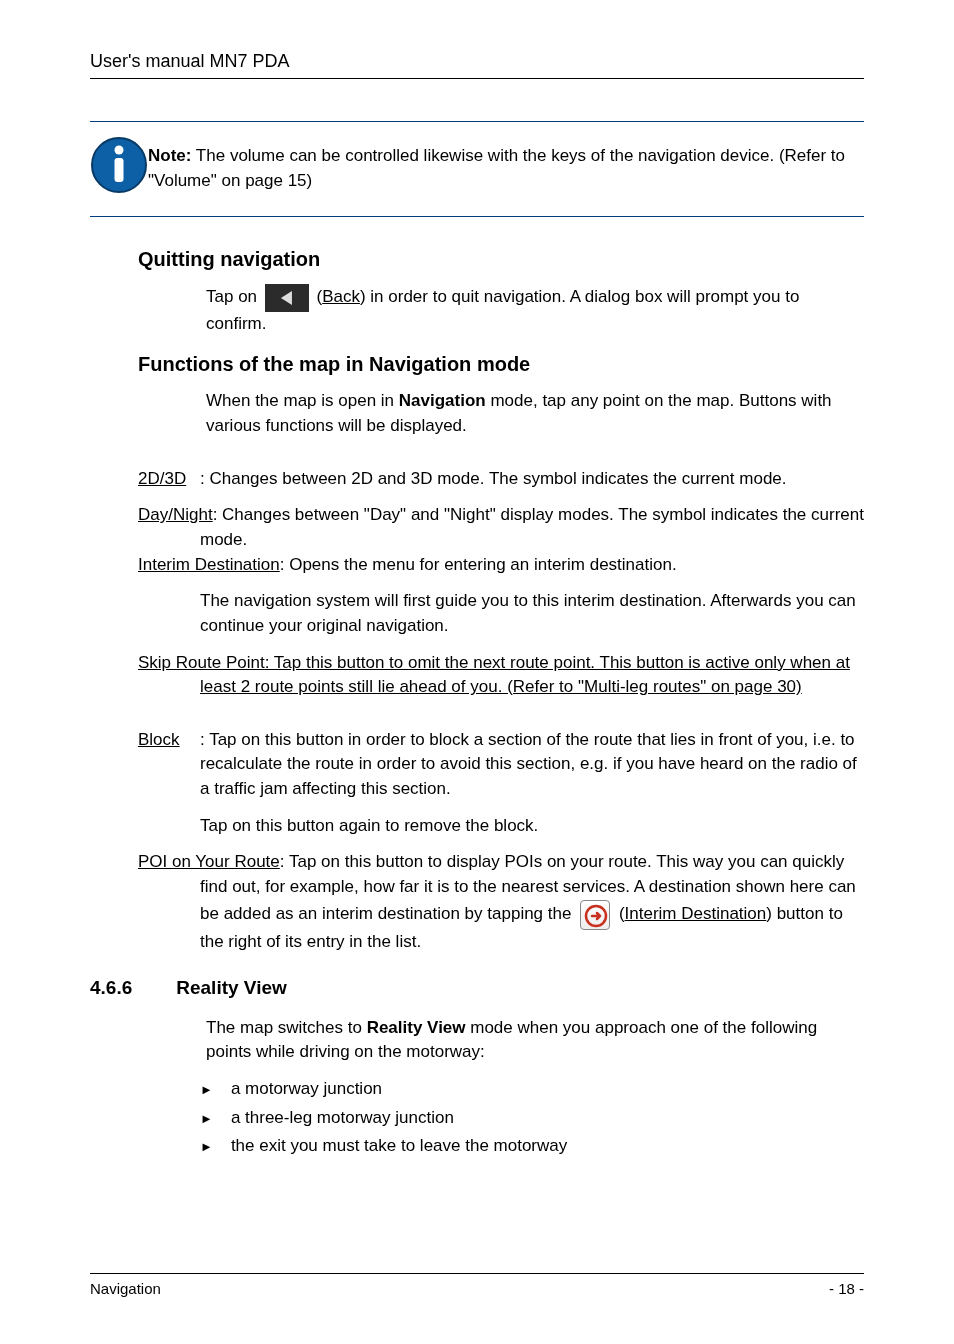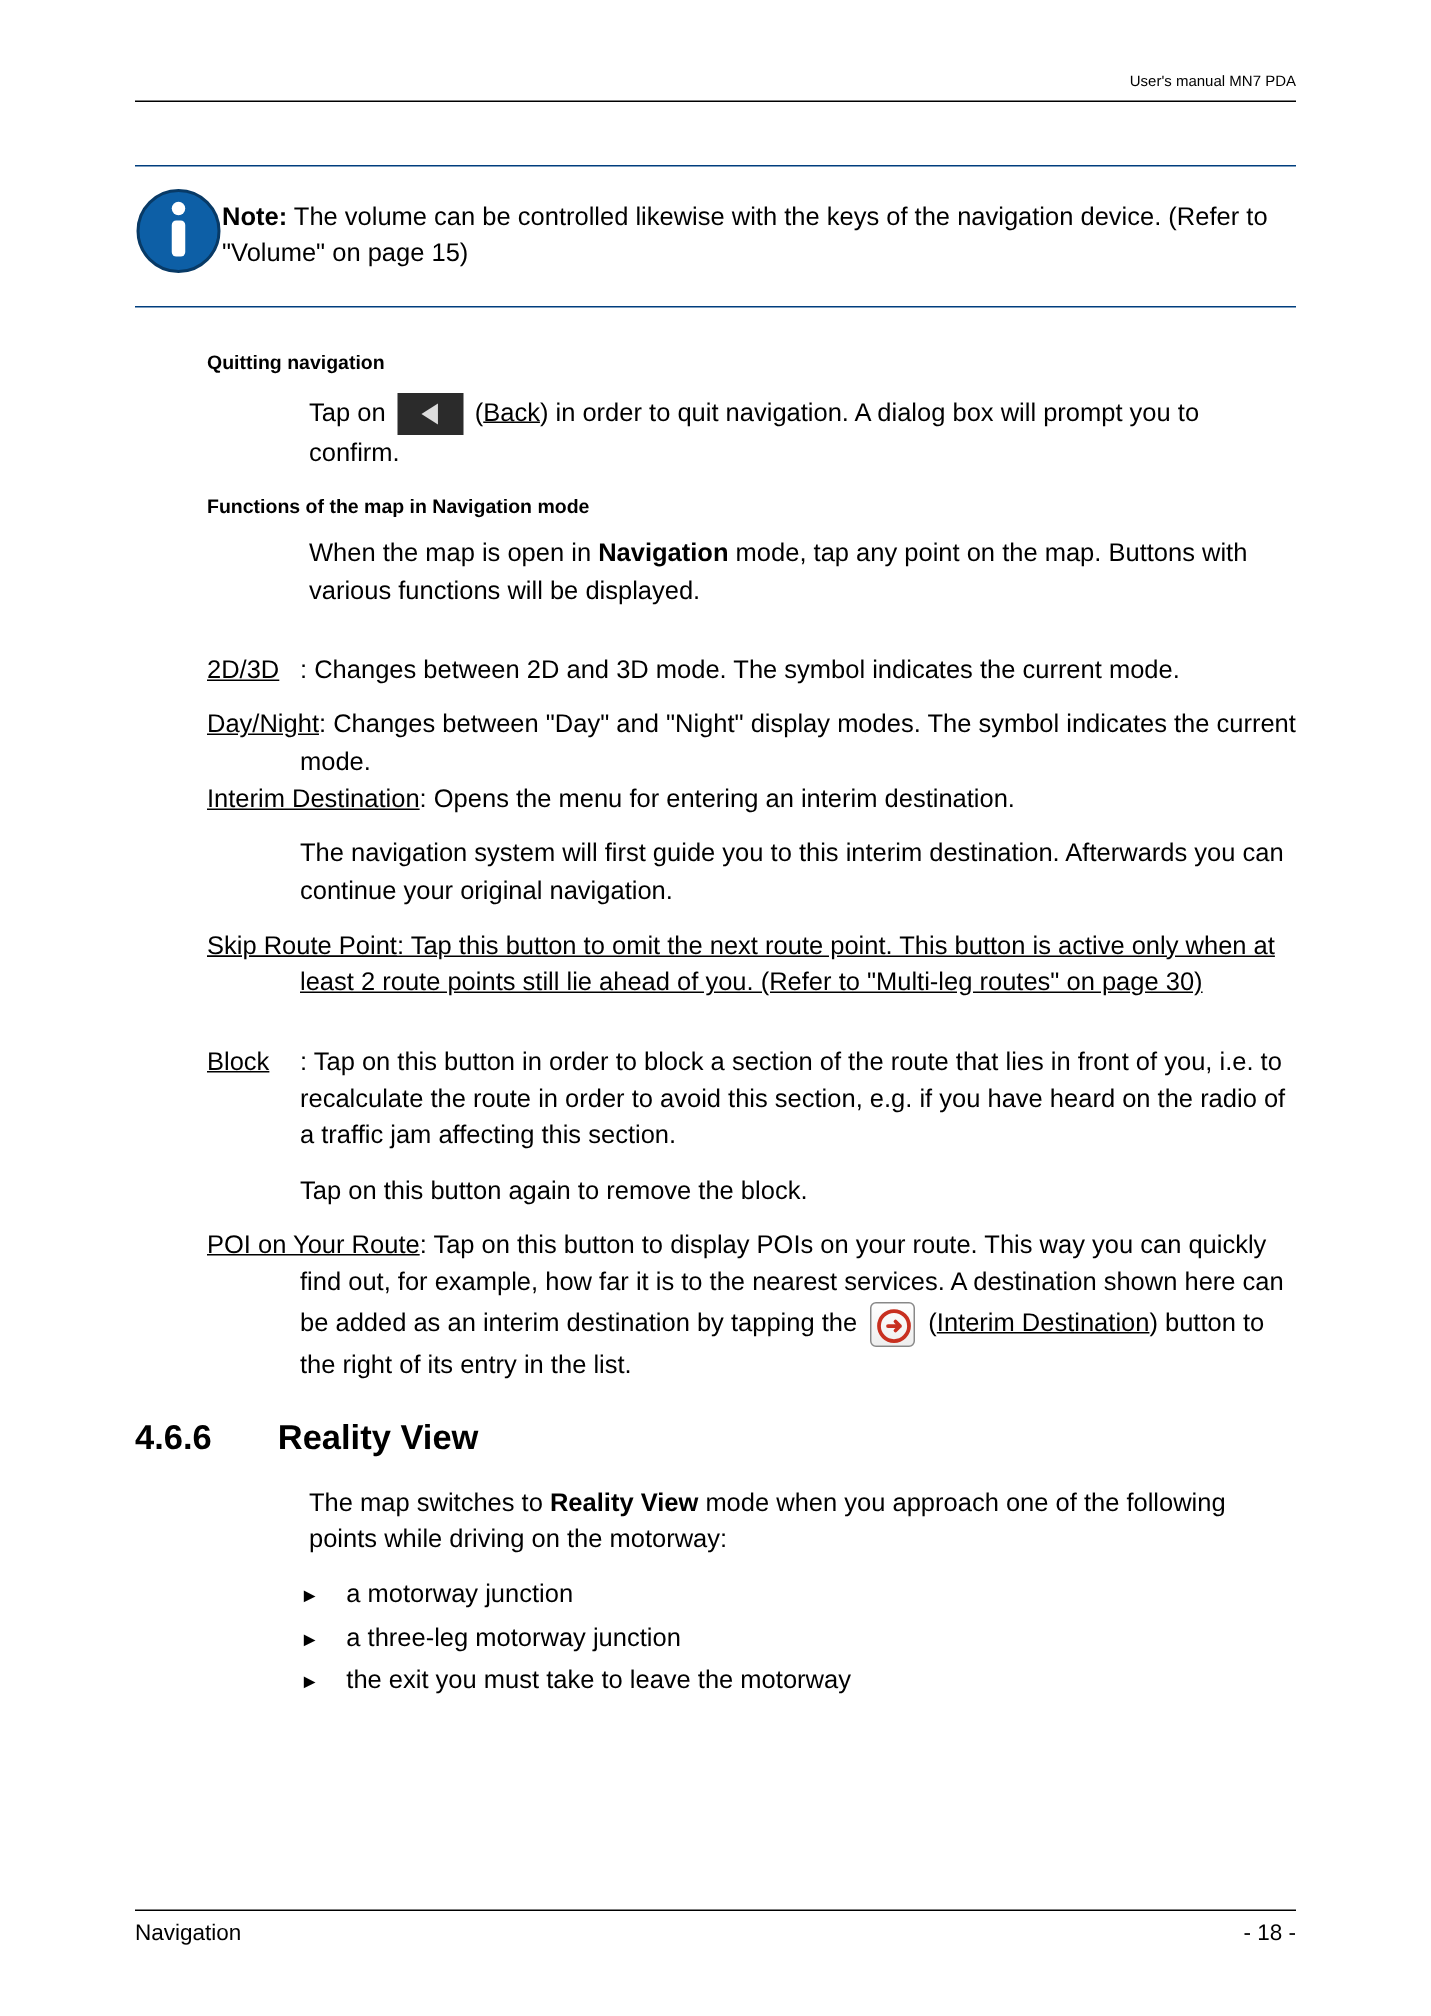--- a/index.html
+++ b/index.html
@@ -11,38 +11,38 @@
     background: #fff;
     width: 954px;
     height: 1344px;
     position: relative;
     padding: 48px 90px 60px 90px;
   }
   .header-line {
     border-bottom: 1px solid #000;
     padding-bottom: 4px;
     margin-bottom: 42px;
-    text-align: right;
-    font-size: 10px;
+    text-align: left;
+    font-size: 18px;
   }
   .note-block {
     border-top: 1.5px solid #003E7E;
     border-bottom: 1.5px solid #003E7E;
     padding: 14px 0;
     display: flex;
     align-items: center;
     margin-bottom: 28px;
   }
   .note-icon {
     flex: 0 0 58px;
   }
   .note-text { flex: 1; }
   .h3 {
     font-weight: bold;
-    font-size: 13px;
+    font-size: 20px;
     margin: 14px 0 10px 48px;
   }
   .para {
     margin-left: 116px;
     margin-bottom: 12px;
   }
   .hang {
     margin-left: 48px;
     margin-bottom: 12px;
     display: flex;
@@ -87,21 +87,21 @@
     background: linear-gradient(#fff,#eee);
     position: relative;
     margin: 0 4px;
   }
   .dest-btn svg { position:absolute; left:3px; top:3px; }
   .u { text-decoration: underline; }
   .sec-num {
     display: flex;
     gap: 44px;
     font-weight: bold;
-    font-size: 23px;
+    font-size: 19px;
     margin: 20px 0 14px 0;
   }
   .bullets {
     margin-left: 110px;
   }
   .bullets .bi {
     display: flex;
     gap: 18px;
     margin-bottom: 4px;
     align-items: baseline;

